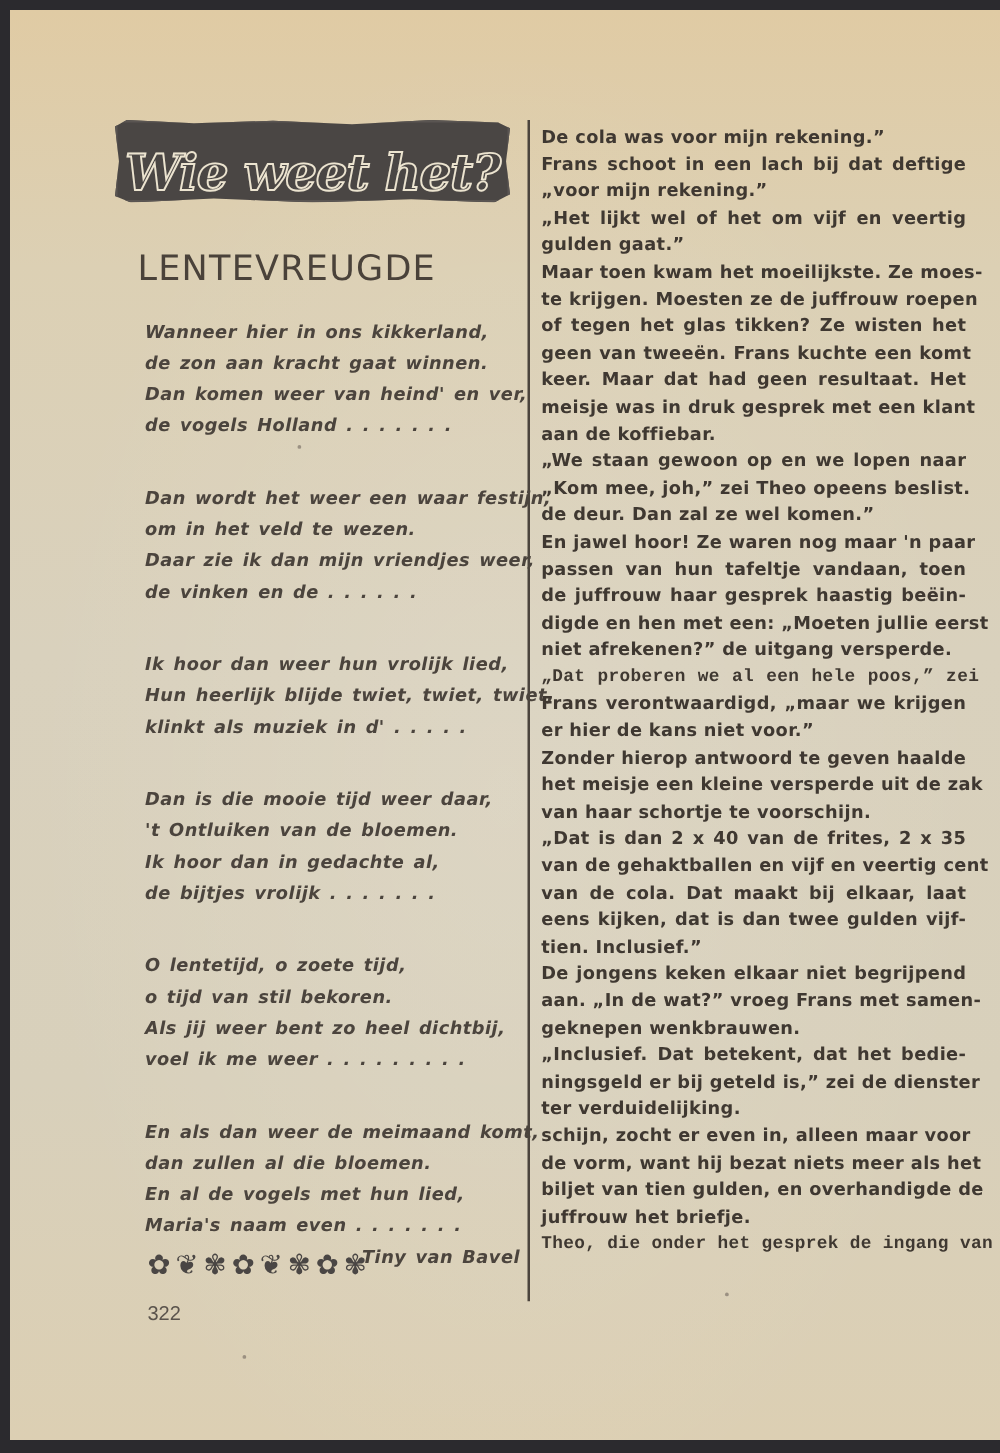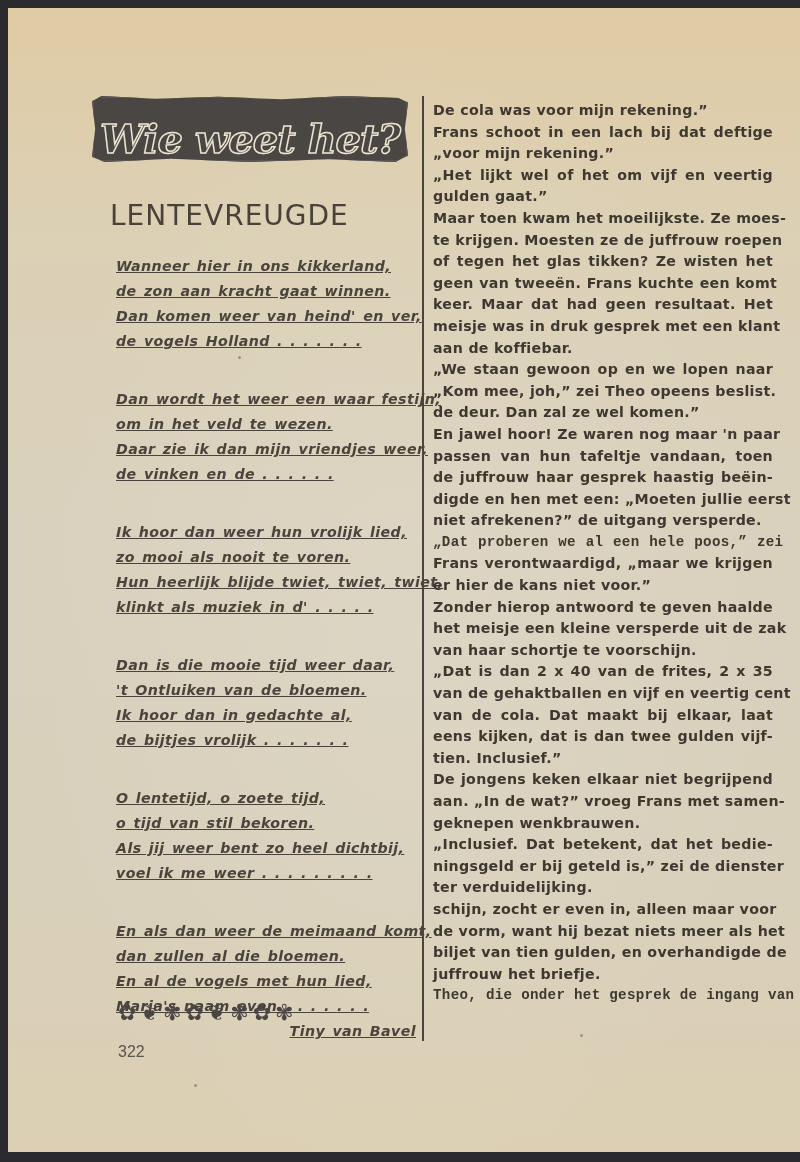--- a/index.html
+++ b/index.html
@@ -46,21 +46,21 @@
     }
     .poem {
       position: absolute; left: 108px; top: 246px; width: 300px;
       font-family: "DejaVu Sans", sans-serif;
       font-style: italic; font-weight: bold;
       font-size: 14.2px; line-height: 25px;
       color: #4b443d;
       letter-spacing: 0.4px;
       word-spacing: 2px;
     }
-    .stanza { margin-bottom: 33px; text-decoration: underline; }
+    .stanza { margin-bottom: 33px; }
     .stanza:last-of-type { margin-bottom: 0; }
     .line { display: block; white-space: nowrap; }
     .author {
       display: block; text-align: right; margin-top: 0px; padding-right: 0;
     }
     .ornament {
       position: absolute; left: 110px; top: 992px;
       font-size: 22px; color: #4a4644; letter-spacing: 1px;
       font-family: "DejaVu Sans", sans-serif; font-weight: bold;
     }
@@ -107,21 +107,20 @@
         <span class="line">de vogels Holland . . . . . . .</span>
       </div>
       <div class="stanza">
         <span class="line">Dan wordt het weer een waar festijn,</span>
         <span class="line">om in het veld te wezen.</span>
         <span class="line">Daar zie ik dan mijn vriendjes weer,</span>
         <span class="line">de vinken en de . . . . . .</span>
       </div>
       <div class="stanza">
         <span class="line">Ik hoor dan weer hun vrolijk lied,</span>
-        <span class="line">zo mooi als nooit te voren.</span>
         <span class="line">Hun heerlijk  blijde twiet, twiet, twiet,</span>
         <span class="line">klinkt als muziek in d' . . . . .</span>
       </div>
       <div class="stanza">
         <span class="line">Dan is die mooie tijd weer daar,</span>
         <span class="line">'t Ontluiken van de bloemen.</span>
         <span class="line">Ik hoor dan in gedachte al,</span>
         <span class="line">de bijtjes vrolijk . . . . . . .</span>
       </div>
       <div class="stanza">

